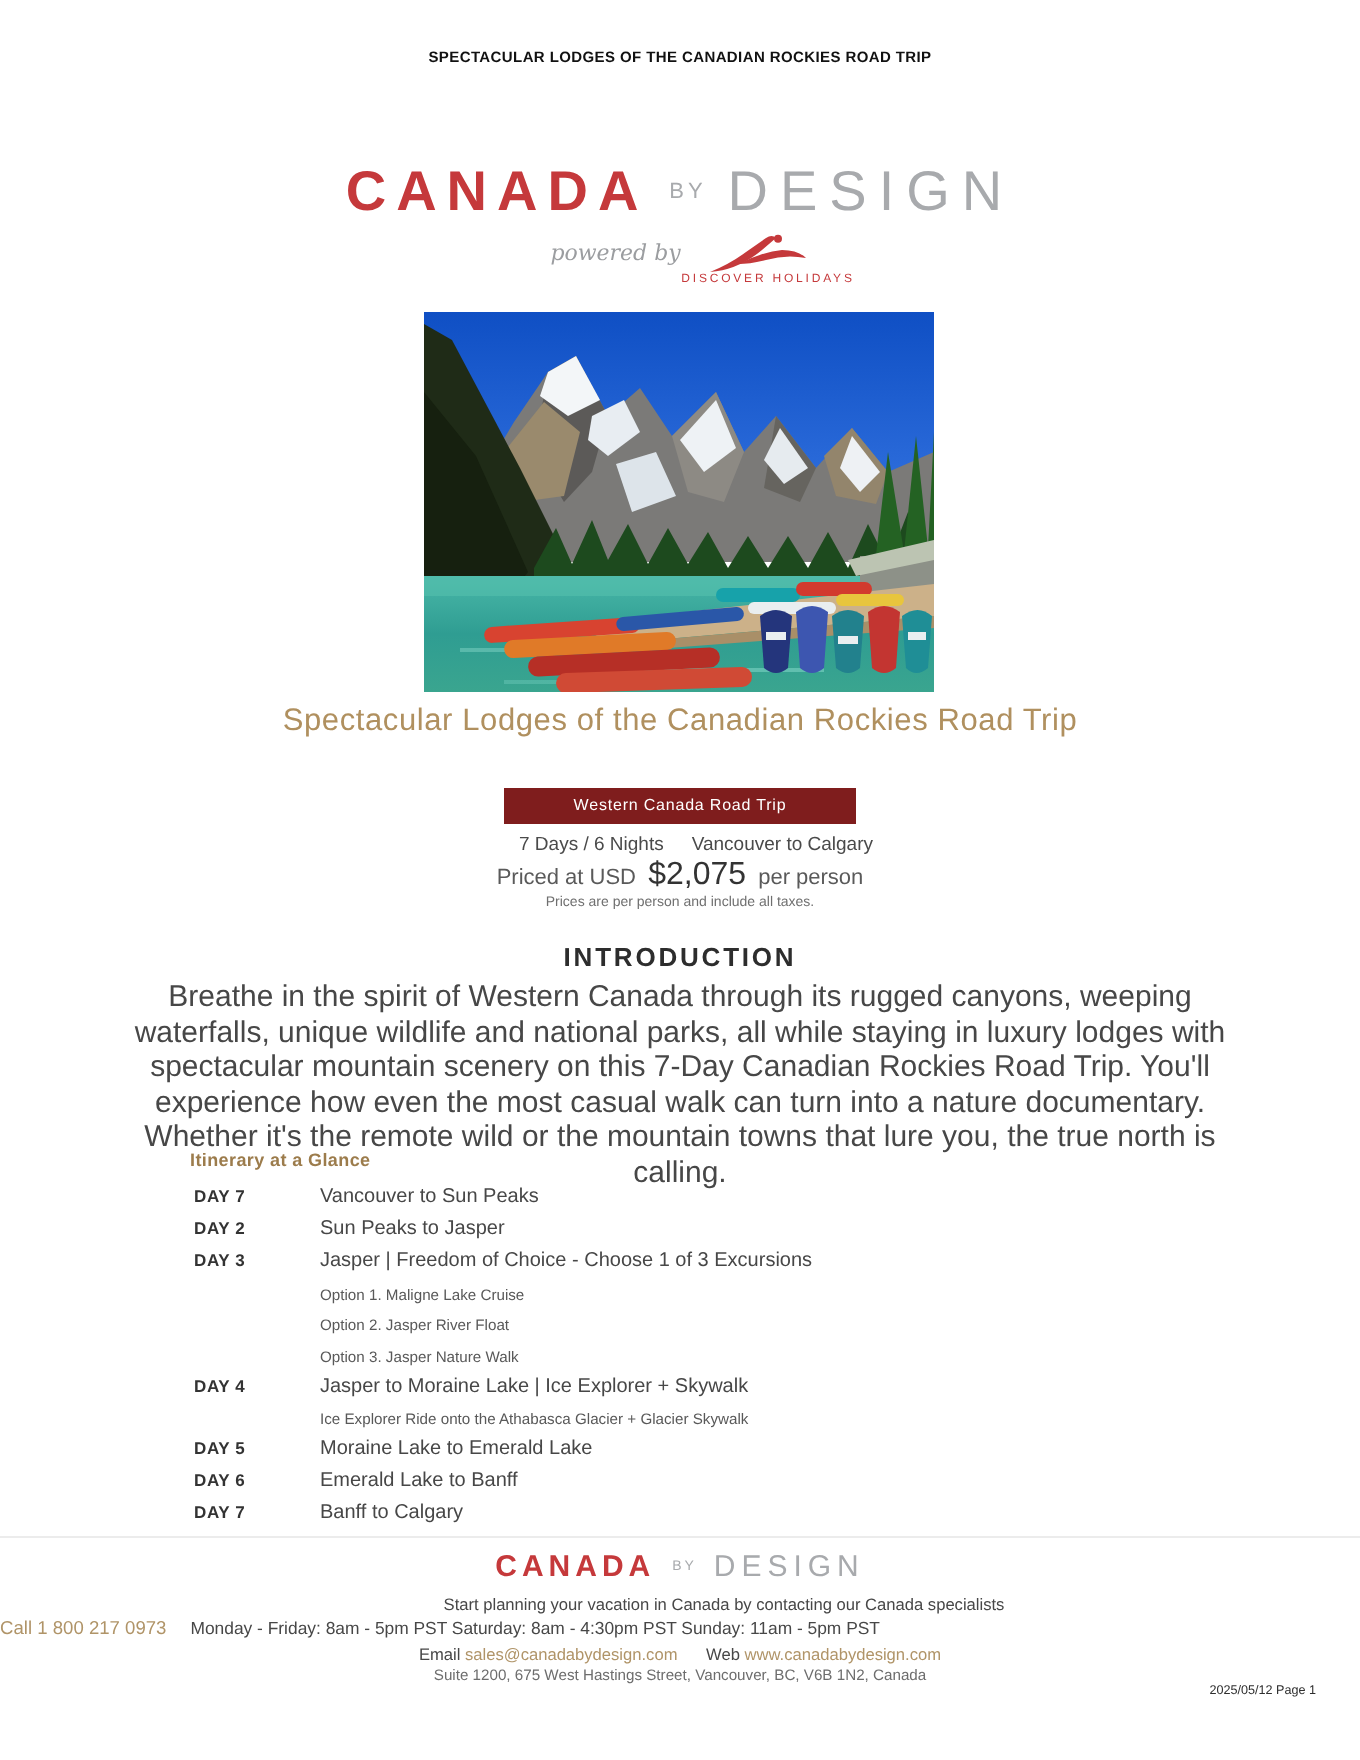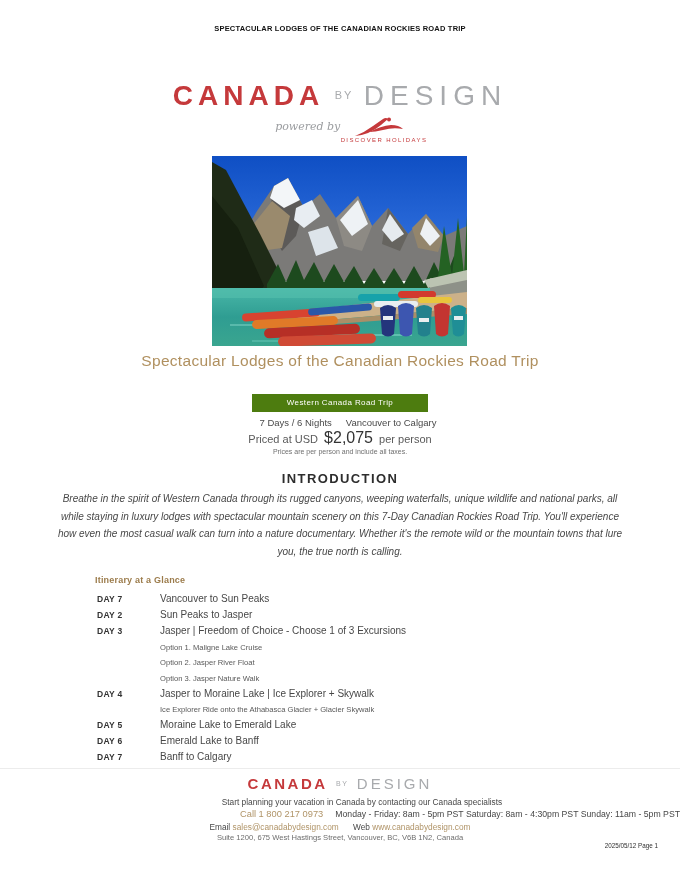--- a/index.html
+++ b/index.html
@@ -61,21 +61,21 @@
     text-align: center;
     font-size: 15.5px; color: #b0905f; font-weight: 400; letter-spacing: .3px;
   }
   .trip-year {
     position: absolute; top: 394px; left: 0; width: 100%;
     text-align: center; font-size: 10px; color: #5b5b5b; letter-spacing: .5px;
   }
   .trip-badge {
     position: absolute; top: 394px; left: 252px;
     width: 176px; height: 18px;
-    background: #4d7c0f;
+    background: #7f1d1d;
     color: #ffffff; font-size: 8px; letter-spacing: .4px;
     text-align: center; line-height: 18px;
   }
   .trip-meta {
     position: absolute; top: 417px; left: 0; width: 100%;
     text-align: center; font-size: 9.5px; color: #4a4a4a; padding-left: 16px;
   }
   .trip-meta .meta-duration { margin-right: 14px; }
   .trip-price {
     position: absolute; top: 429px; left: 0; width: 100%;
@@ -89,21 +89,21 @@
 
   
   .intro-heading {
     position: absolute; top: 471px; left: 0; width: 100%;
     text-align: center;
     font-size: 13px; font-weight: bold; letter-spacing: 1.4px; color: #2d2d2d;
   }
   .intro-body {
     position: absolute; top: 490px; left: 55px; width: 570px;
     text-align: center;
-    font-size: 10px; line-height: 17.6px; color: #474747; font-style: italic;
+    font-size: 15px; line-height: 17.6px; color: #474747;
   }
 
   
   .itin-heading {
     position: absolute; top: 575px; left: 95px;
     font-size: 9px; font-weight: bold; color: #9c7c4c; letter-spacing: .2px;
   }
   .itin-rows { position: absolute; top: 588px; left: 97px; width: 500px; }
   .itin-row { display: flex; align-items: baseline; margin-top: 5px; }
   .itin-day {
@@ -127,21 +127,21 @@
   }
   .footer-brand .brand-canada { font-size: 15px; letter-spacing: 2.5px; }
   .footer-brand .brand-by { font-size: 7px; letter-spacing: 1.5px; margin: 0 4px; vertical-align: 3px; }
   .footer-brand .brand-design { font-size: 15px; letter-spacing: 3px; }
   .footer-tagline {
     position: absolute; top: 797px; left: 0; width: 100%;
     text-align: center; font-size: 8.3px; color: #474747; padding-left: 44px;
   }
   .footer-call {
     position: absolute; top: 809px; left: 0; width: 100%;
-    text-align: right; font-size: 8.7px; color: #474747;
+    text-align: left; font-size: 8.7px; color: #474747;
   }
   .footer-call .call-number { color: #b09468; font-size: 9.3px; margin-right: 12px; }
   .footer-links {
     position: absolute; top: 822px; left: 0; width: 100%;
     text-align: center; font-size: 8.3px; color: #474747;
   }
   .footer-links a { color: #b09468; text-decoration: none; }
   .footer-links .link-gap { margin-left: 12px; }
   .footer-address {
     position: absolute; top: 833px; left: 0; width: 100%;

